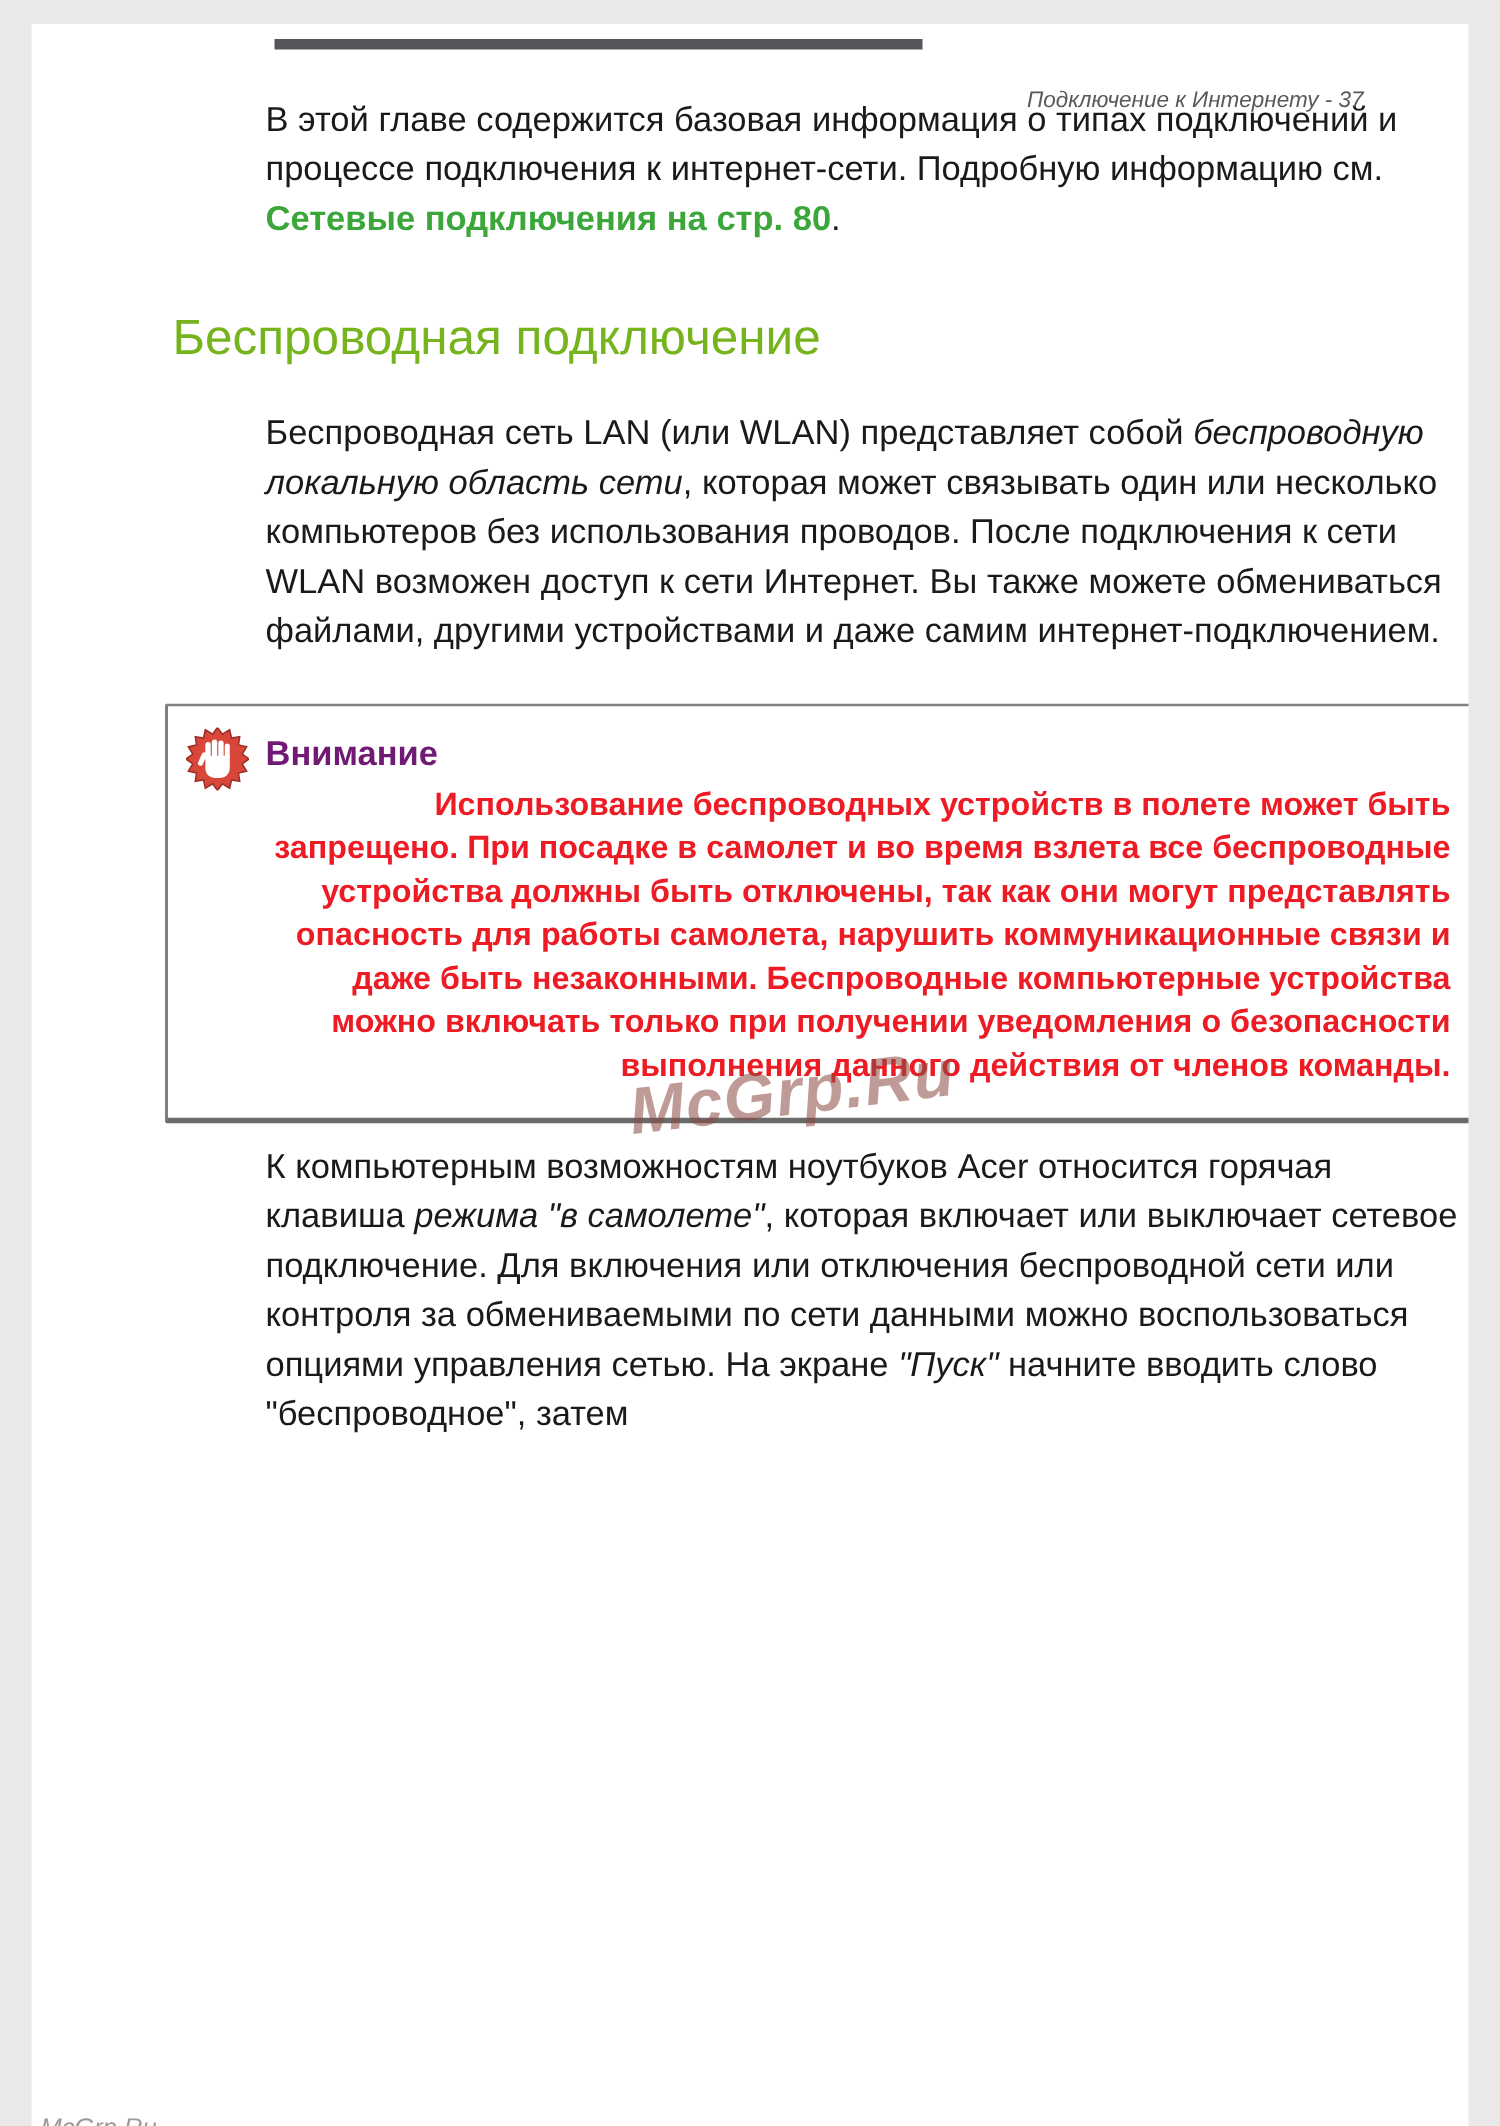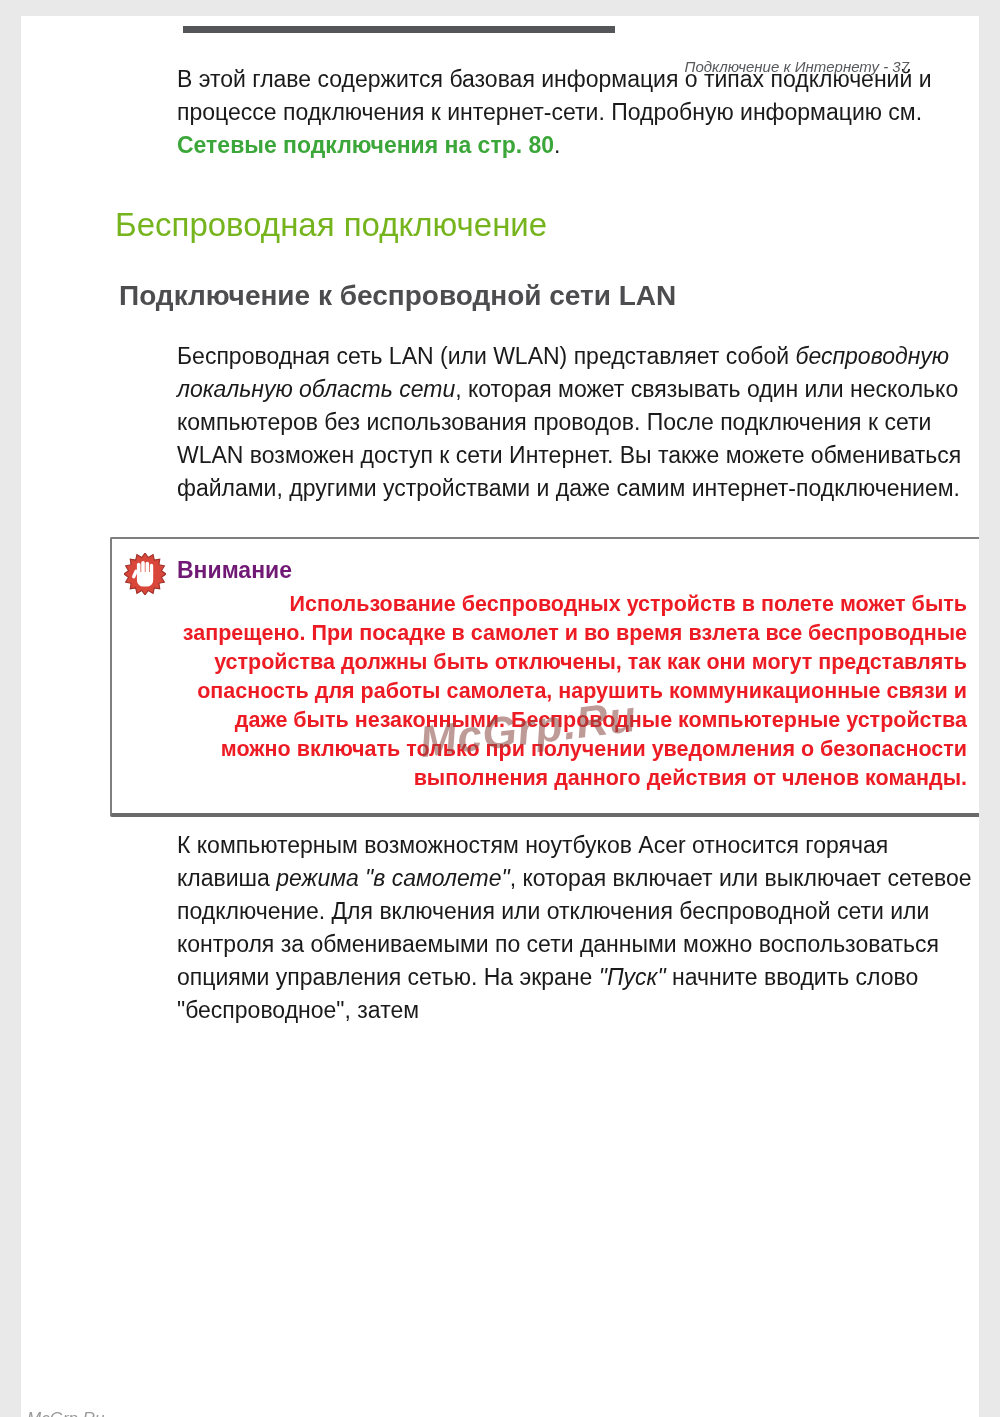--- a/index.html
+++ b/index.html
@@ -115,21 +115,20 @@
 <div class="page">
 
   <div class="running-header">Подключение к Интернету - 37</div>
 
   <div class="title-rule"></div>
 
   <p class="para intro"><span>В этой главе содержится базовая информация о типах подключений и процессе подключения к интернет-сети. Подробную информацию см. </span><a class="crossref">Сетевые подключения на стр. 80</a><span>.</span></p>
 
   <h2 class="h-green">Беспроводная подключение</h2>
 
-  <h3 class="h-sub">Подключение к беспроводной сети LAN</h3>
 
   <p class="para"><span>Беспроводная сеть LAN (или WLAN) представляет собой </span><span class="italic">беспроводную локальную область сети</span><span>, которая может связывать один или несколько компьютеров без использования проводов. После подключения к сети WLAN возможен доступ к сети Интернет. Вы также можете обмениваться файлами, другими устройствами и даже самим интернет-подключением.</span></p>
 
   <div class="warning-box">
     <span class="warning-icon">
       <svg viewBox="0 0 40 40" width="42" height="42">
         <polygon fill="#d9473b" stroke="#9c3028" stroke-width="1" points="40,20 35.7,23.1 38.5,27.7 33.3,28.9 34.1,34.1 28.9,33.3 27.7,38.5 23.1,35.7 20,40 16.9,35.7 12.3,38.5 11.1,33.3 5.9,34.1 6.7,28.9 1.5,27.7 4.3,23.1 0,20 4.3,16.9 1.5,12.3 6.7,11.1 5.9,5.9 11.1,6.7 12.3,1.5 16.9,4.3 20,0 23.1,4.3 27.7,1.5 28.9,6.7 34.1,5.9 33.3,11.1 38.5,12.3 35.7,16.9"></polygon>
         <g fill="#ffffff">
           <rect x="12.3" y="9.2" width="3.4" height="12" rx="1.7"></rect>
           <rect x="16.4" y="7.6" width="3.4" height="13" rx="1.7"></rect>

